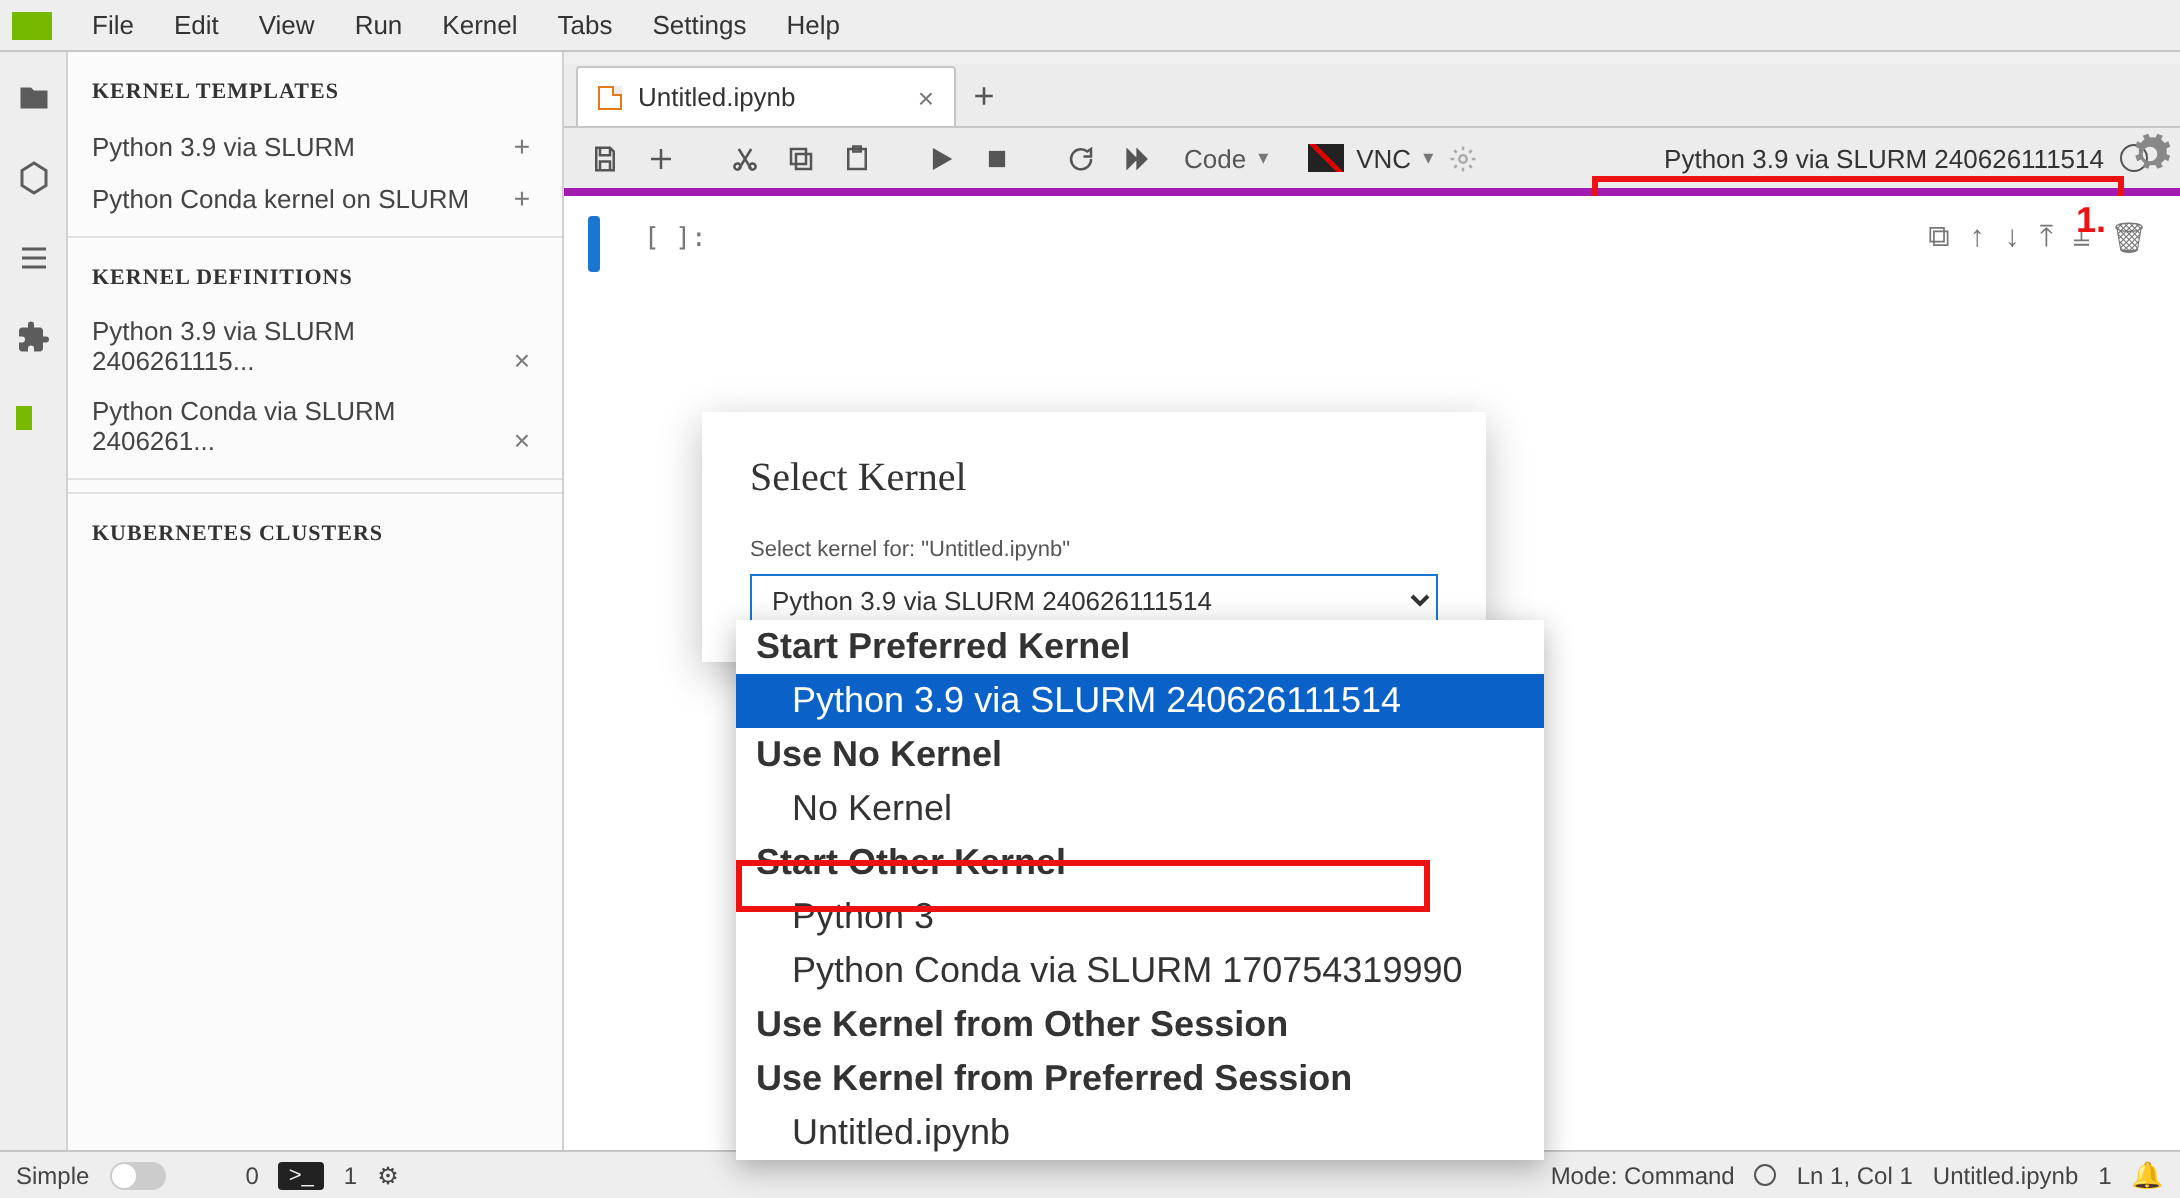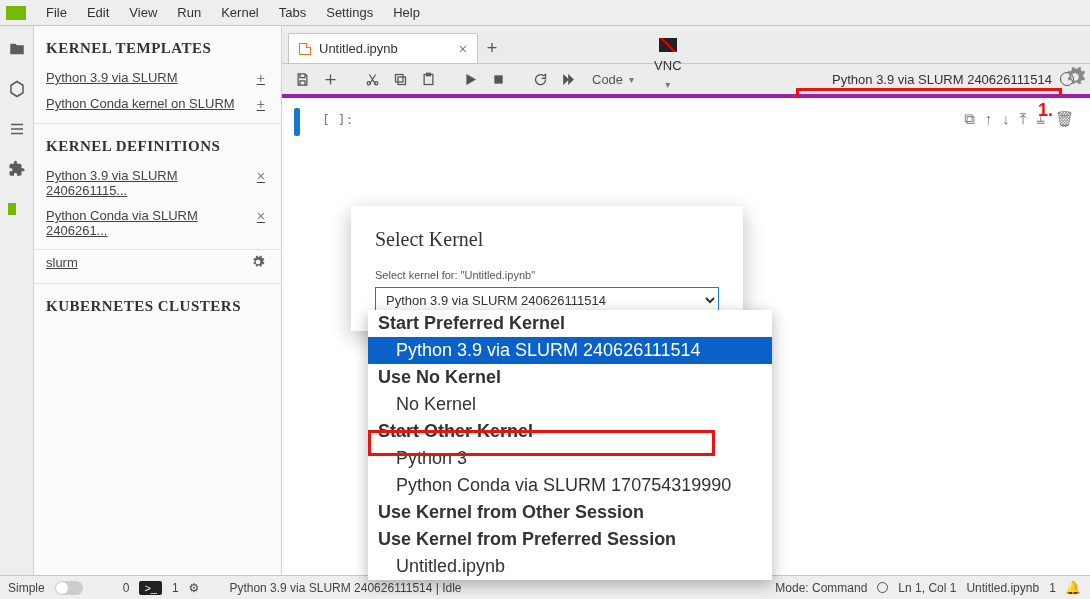--- a/index.html
+++ b/index.html
@@ -13,42 +13,42 @@
   
   .main { display: flex; height: calc(599px - 26px - 24px); }
   
   
   .activity { width: 34px; background: #eeeeee; border-right: 1px solid #d2d2d2; display:flex; flex-direction:column; align-items:center; padding-top:14px; gap:22px;}
   .activity .ico { width:18px; height:18px; fill:#5c5c5c; color:#5c5c5c; display:flex; align-items:center; justify-content:center;}
   .activity .ico.active { color:#333; }
   
   
   .sidebar { width: 248px; background: #fbfbfb; border-right: 1px solid #d0d0d0; overflow-y:auto; }
-  .panel-section-title { font-weight: bold; font-size: 15px; letter-spacing: 0.5px; color: #333; padding: 14px 12px 8px; font-family: Georgia, "Times New Roman", serif; }
-  .panel-item { display:flex; align-items:flex-start; justify-content:space-between; padding: 5px 12px 5px 12px; font-size: 13px; color:#444; cursor:pointer;text-decoration:underline;}
+  .panel-section-title { font-weight: bold; font-size: 11px; letter-spacing: 0.5px; color: #333; padding: 14px 12px 8px; font-family: Georgia, "Times New Roman", serif; }
+  .panel-item { display:flex; align-items:flex-end; justify-content:space-between; padding: 5px 12px 5px 12px; font-size: 13px; color:#444; cursor:pointer;}
   .panel-item .act { color:#777; font-size:14px; padding:0 4px; cursor:pointer;}
   .panel-sep { border-top:1px solid #e2e2e2; margin: 6px 0 0 0;}
   
   
   .work { flex:1; background: #f0f0f0; display:flex; flex-direction:column; position:relative;}
   .tabstrip { height: 32px; background:#ececec; border-bottom:1px solid #c6c6c6; display:flex; align-items:flex-end; padding-left:6px; margin-top:6px;}
   .tab { background:#fff; border:1px solid #c6c6c6; border-bottom:none; height:30px; display:flex; align-items:center; padding:0 10px; gap:8px; font-size:13px; min-width:190px; border-radius:2px 2px 0 0;}
   .tab .doc-icon { width:12px; height:12px; border:1px solid #e47919; position:relative;}
   .tab .doc-icon::after{content:""; position:absolute; right:-1px; top:-1px; width:4px; height:4px; background:#ececec; border-left:1px solid #e47919; border-bottom:1px solid #e47919;}
   .tab .close { color:#777; font-size:14px; margin-left:auto; cursor:pointer;}
   .tab-add { width:28px; height:30px; display:flex; align-items:center; justify-content:center; color:#555; font-size:18px; cursor:pointer;}
   
   
   .nbtoolbar { height: 34px; background:#ececec; border-bottom:4px solid #a21caf; display:flex; align-items:center; padding:0 8px; gap:4px;}
   .tbtn { width:24px; height:24px; display:flex; align-items:center; justify-content:center; color:#555; cursor:pointer; border-radius:2px;}
   .tbtn svg { width:15px; height:15px; fill:#555; stroke:#555;}
   .tsep { width:10px;}
   .celltype { display:flex; align-items:center; gap:6px; margin:0 8px; color:#555; font-size:13px; cursor:pointer;}
   .celltype .chev { font-size:10px; color:#777;}
-  .vnc-group { display:flex; align-items:center; gap:6px; margin:0 8px;flex-direction:column;}
+  .vnc-group { display:flex; align-items:center; gap:6px; margin:0 8px;}
   .vnc-ico { width:18px; height:14px; background:#222; position:relative;}
   .vnc-ico::after{content:""; position:absolute; left:0; top:0; right:0; bottom:0; background:linear-gradient(45deg, transparent 45%, #d00 45%, #d00 55%, transparent 55%);}
   .kernel-label { margin-left:auto; display:flex; align-items:center; gap:8px; padding:2px 8px; font-size:13px; color:#333;}
   .kernel-label .ring { width:14px; height:14px; border:1.5px solid #555; border-radius:50%;}
   .red-box-1 { position:absolute; border:3px solid #e11; pointer-events:none;}
   .anno { color:#e11; font-weight:bold; font-size:18px; position:absolute; pointer-events:none;}
   .gearTop { width:22px; height:22px; color:#777; position:absolute; right:4px; top:40px; cursor:pointer;}
   
   
   .nbbody { flex:1; background:#fff; position:relative; border-top:none;}
@@ -140,28 +140,20 @@
     <div class="panel-section-title">KERNEL DEFINITIONS</div>
     <div class="panel-item">
       <span>Python 3.9 via SLURM 2406261115...</span>
       <span class="act">×</span>
     </div>
     <div class="panel-item">
       <span>Python Conda via SLURM 2406261...</span>
       <span class="act">×</span>
     </div>
     <div class="panel-sep"></div>
-    <div class="panel-item">
-      <span>slurm</span>
-      <span class="act">
-        <svg width="14" height="14" viewBox="0 0 24 24">
-            <path fill="#666" d="M12 8a4 4 0 100 8 4 4 0 000-8zm9 4l2 1-1 3-2-1a8 8 0 01-2 2l1 2-3 1-1-2a8 8 0 01-3 0l-1 2-3-1 1-2a8 8 0 01-2-2l-2 1-1-3 2-1a8 8 0 010-3l-2-1 1-3 2 1a8 8 0 012-2l-1-2 3-1 1 2a8 8 0 013 0l1-2 3 1-1 2a8 8 0 012 2l2-1 1 3-2 1a8 8 0 010 3z"></path>
-          </svg>
-      </span>
-    </div>
     <div class="panel-sep"></div>
     <div class="panel-section-title">KUBERNETES CLUSTERS</div>
   </div>
 
   <div class="work">
 
     <div class="tabstrip">
       <div class="tab">
         <span class="doc-icon"></span>
         <span>Untitled.ipynb</span>
@@ -298,21 +290,20 @@
 
 <div class="status">
   <span>Simple</span>
   <span class="toggle"></span>
   <span style="width:20px;"></span>
   <span>0</span>
   <span class="pill">&gt;_</span>
   <span>1</span>
   <span>⚙</span>
   <span style="width:10px;"></span>
-  <span>Python 3.9 via SLURM 240626111514 | Idle</span>
   <span class="spacer"></span>
   <span>Mode: Command</span>
   <span class="ring"></span>
   <span>Ln 1, Col 1</span>
   <span>Untitled.ipynb</span>
   <span>1</span>
   <span class="bell">🔔</span>
 </div>
 
 </body></html>

